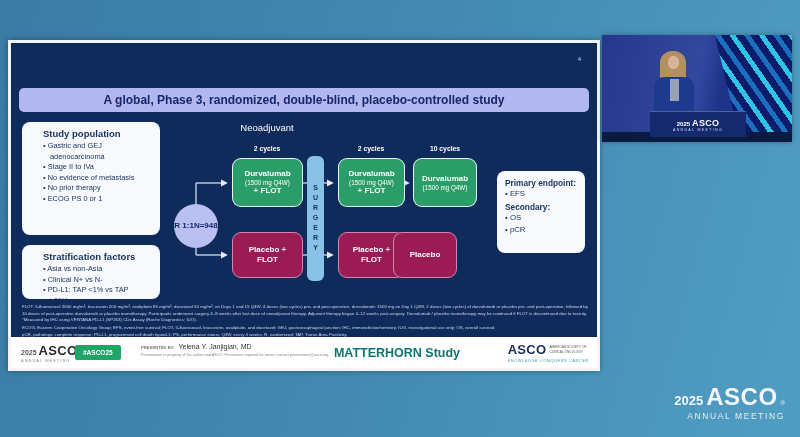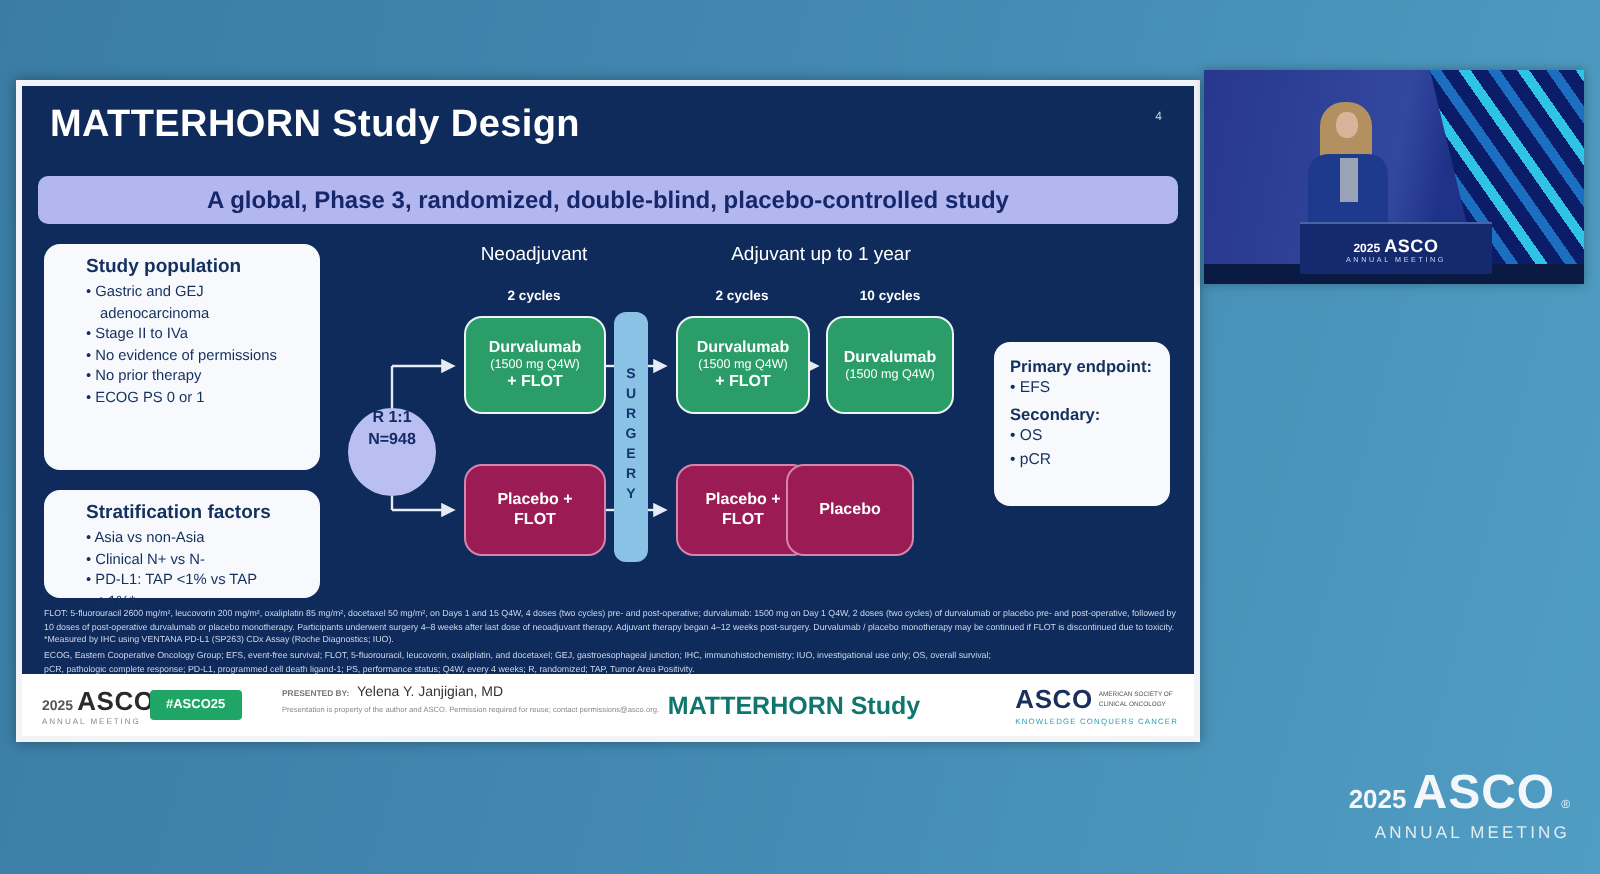--- a/index.html
+++ b/index.html
@@ -46,22 +46,22 @@
     text-align:center; line-height:1.3; }
   .mbox span { display:inline-block; max-width:52px; }
 
   .surgery { position:absolute; left:296px; top:113px; width:17px; height:125px;
     background:#8ac2e6; border-radius:6px; display:flex; align-items:center;
     justify-content:center; }
   .surgery span { writing-mode:vertical-lr; text-orientation:upright;
     font-size:7px; font-weight:bold; color:#12356e; letter-spacing:3px; }
 
   .rand-circle { position:absolute; left:163px; top:161px; width:44px; height:44px;
-    background:#b9bff1; border-radius:50%; display:flex; flex-direction:column;
-    align-items:center; color:#152a66; font-size:8px;
+    background:#b9bff1; border-radius:50%; display:flex; flex-direction:row;
+    align-items:center; justify-content:center; color:#152a66; font-size:8px;
     font-weight:bold; line-height:1.35; }
 
   #endpoints { left:486px; top:128px; width:88px; height:82px; padding:7px 8px; }
   #endpoints .ep-title { font-size:8.3px; font-weight:bold; margin-top:3px; }
   #endpoints .ep-title:first-child { margin-top:0; }
   #endpoints .ep-item { font-size:7.8px; line-height:1.45; padding-left:6px; text-indent:-6px; }
   #endpoints .ep-item::before { content:"• "; }
 
   .connectors { position:absolute; left:0; top:0; }
 
@@ -125,21 +125,20 @@
   .watermark .sub { font-size:8.5px; letter-spacing:1.6px; color:#e4edf3; }
 </style>
 </head>
 <body>
 
 <div class="stage">
 
   <div class="slide">
     <div class="slide-body">
 
-      <div class="slide-title">MATTERHORN Study Design</div>
       <div class="page-num">4</div>
       <div class="banner">A global, Phase 3, randomized, double-blind, placebo-controlled study</div>
 
       <svg class="connectors" width="586" height="294" viewBox="0 0 586 294">
         <defs>
           <marker id="arw" markerWidth="6" markerHeight="6" refX="4.5" refY="3" orient="auto">
             <path d="M0,0 L6,3 L0,6 Z" fill="#e6ebf5"></path>
           </marker>
         </defs>
         <g stroke="#e6ebf5" stroke-width="1.2" fill="none">
@@ -152,39 +151,38 @@
           <path d="M292 212 H296"></path>
           <path d="M313 212 H321" marker-end="url(#arw)"></path>
           <path d="M394 212 H397" marker-end="url(#arw)"></path>
         </g>
       </svg>
 
       <div class="white-card" id="study-pop">
         <div class="card-title">Study population</div>
         <div class="bullet">Gastric and GEJ adenocarcinoma</div>
         <div class="bullet">Stage II to IVa</div>
-        <div class="bullet">No evidence of permissions</div>
+        <div class="bullet">No evidence of metastasis</div>
         <div class="bullet">No prior therapy</div>
         <div class="bullet">ECOG PS 0 or 1</div>
       </div>
 
       <div class="white-card" id="strat">
         <div class="card-title">Stratification factors</div>
         <div class="bullet">Asia vs non-Asia</div>
         <div class="bullet">Clinical N+ vs N-</div>
         <div class="bullet">PD-L1: TAP &lt;1% vs TAP ≥1%*</div>
       </div>
 
       <div class="rand-circle">
         <span>R 1:1</span>
         <span>N=948</span>
       </div>
 
       <div class="phase-label" style="left:196px;width:120px;">Neoadjuvant</div>
-      <div class="phase-label" style="left:307px;width:185px;">Adjuvant up to 1 year</div>
 
       <div class="cycles" style="left:216px;width:80px;">2 cycles</div>
       <div class="cycles" style="left:320px;width:80px;">2 cycles</div>
       <div class="cycles" style="left:394px;width:80px;">10 cycles</div>
 
       <div class="gbox" style="left:221px;width:71px;">
         <span class="drug">Durvalumab</span>
         <span class="dose">(1500 mg Q4W)</span>
         <span class="combo">+ FLOT</span>
       </div>

